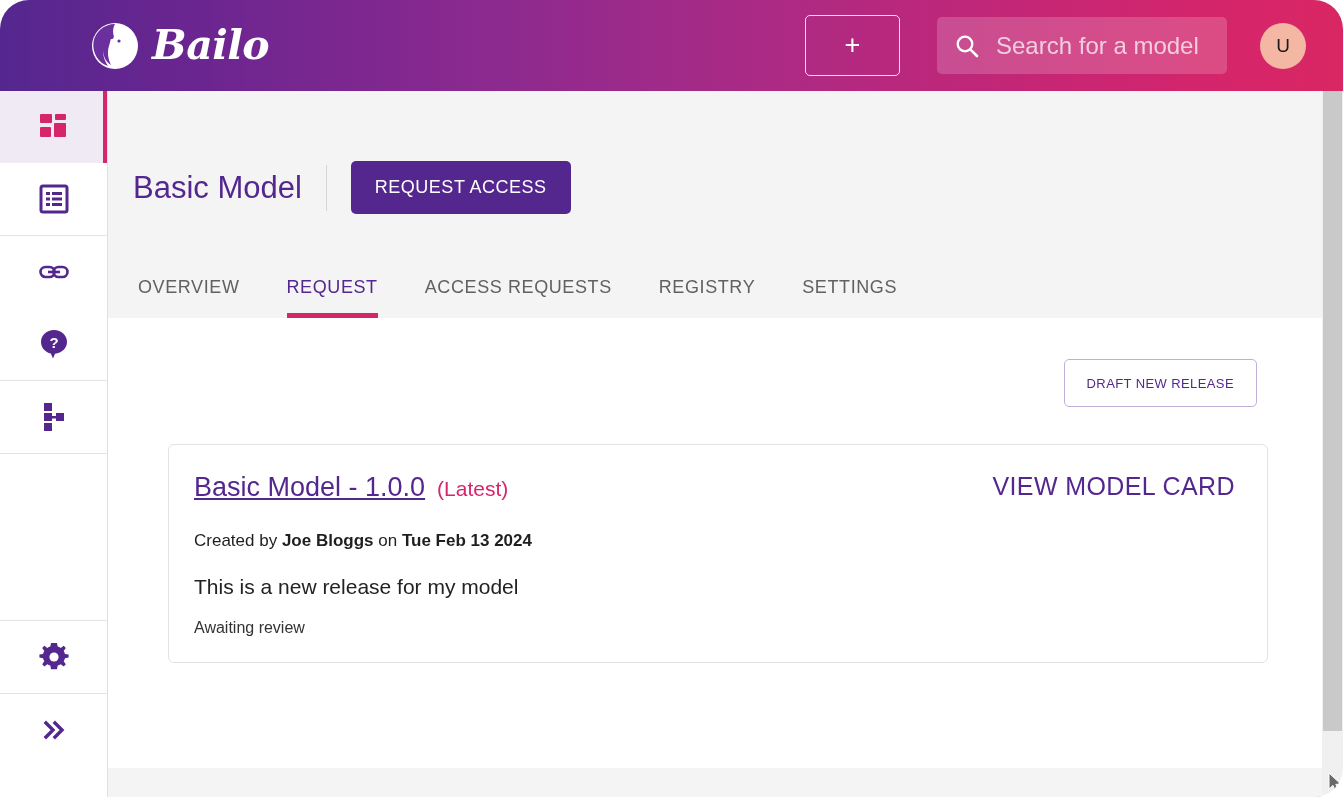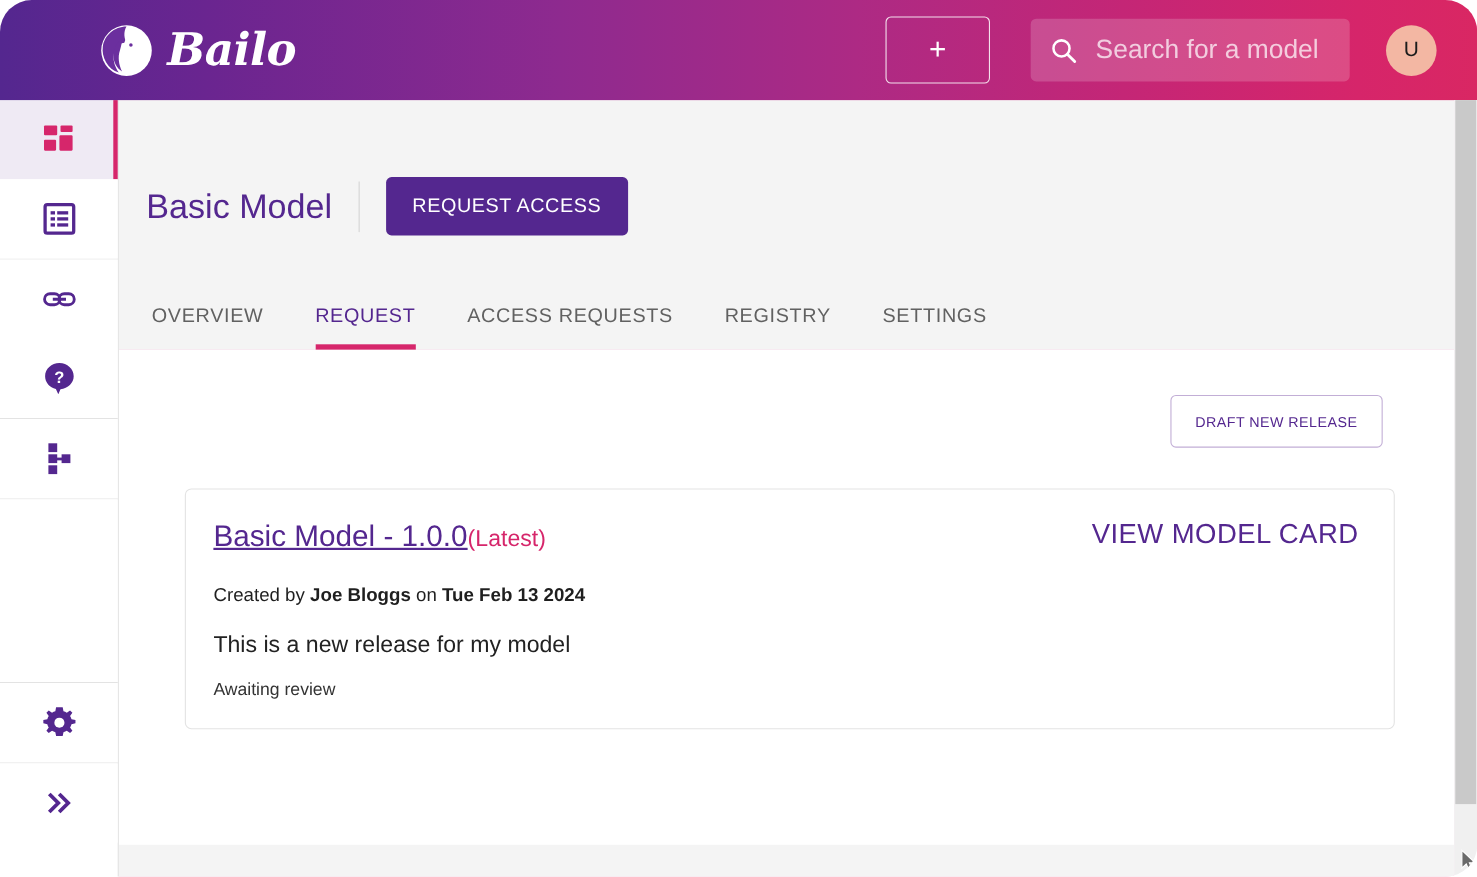--- a/index.html
+++ b/index.html
@@ -101,21 +101,21 @@
   }
   .nav-divider { height: 1px; background: #e3e3e3; width: 107px; }
   .nav-spacer-lg { height: 166px; width: 107px; background: #ffffff; }
   .nav-icon { width: 32px; height: 32px; display: block; }
   .nav-icon-lg { width: 34px; height: 34px; display: block; }
 
   
   .main {
     position: absolute; top: 91px; left: 108px;
     width: 1214px; height: 706px;
-    background: #f9a8d4;
+    background: #6d28d9;
     overflow: hidden;
   }
   .page-head {
     background: #f4f4f4;
     height: 227px;
     position: relative;
   }
   .title-row {
     position: absolute; left: 25px; top: 70px;
     display: flex; align-items: center;
@@ -203,21 +203,21 @@
   .release-link {
     color: #54278f;
     font-size: 27px;
     text-decoration: underline;
     cursor: pointer;
     white-space: nowrap;
   }
   .release-latest {
     color: #d6266b;
     font-size: 21px;
-    margin-left: 0;
+    margin-left: 12px;
     white-space: nowrap;
   }
   .view-model-card {
     color: #54278f;
     font-size: 25px;
     font-weight: 500;
     letter-spacing: 0.4px;
     cursor: pointer;
     margin-right: 7px;
     white-space: nowrap;

